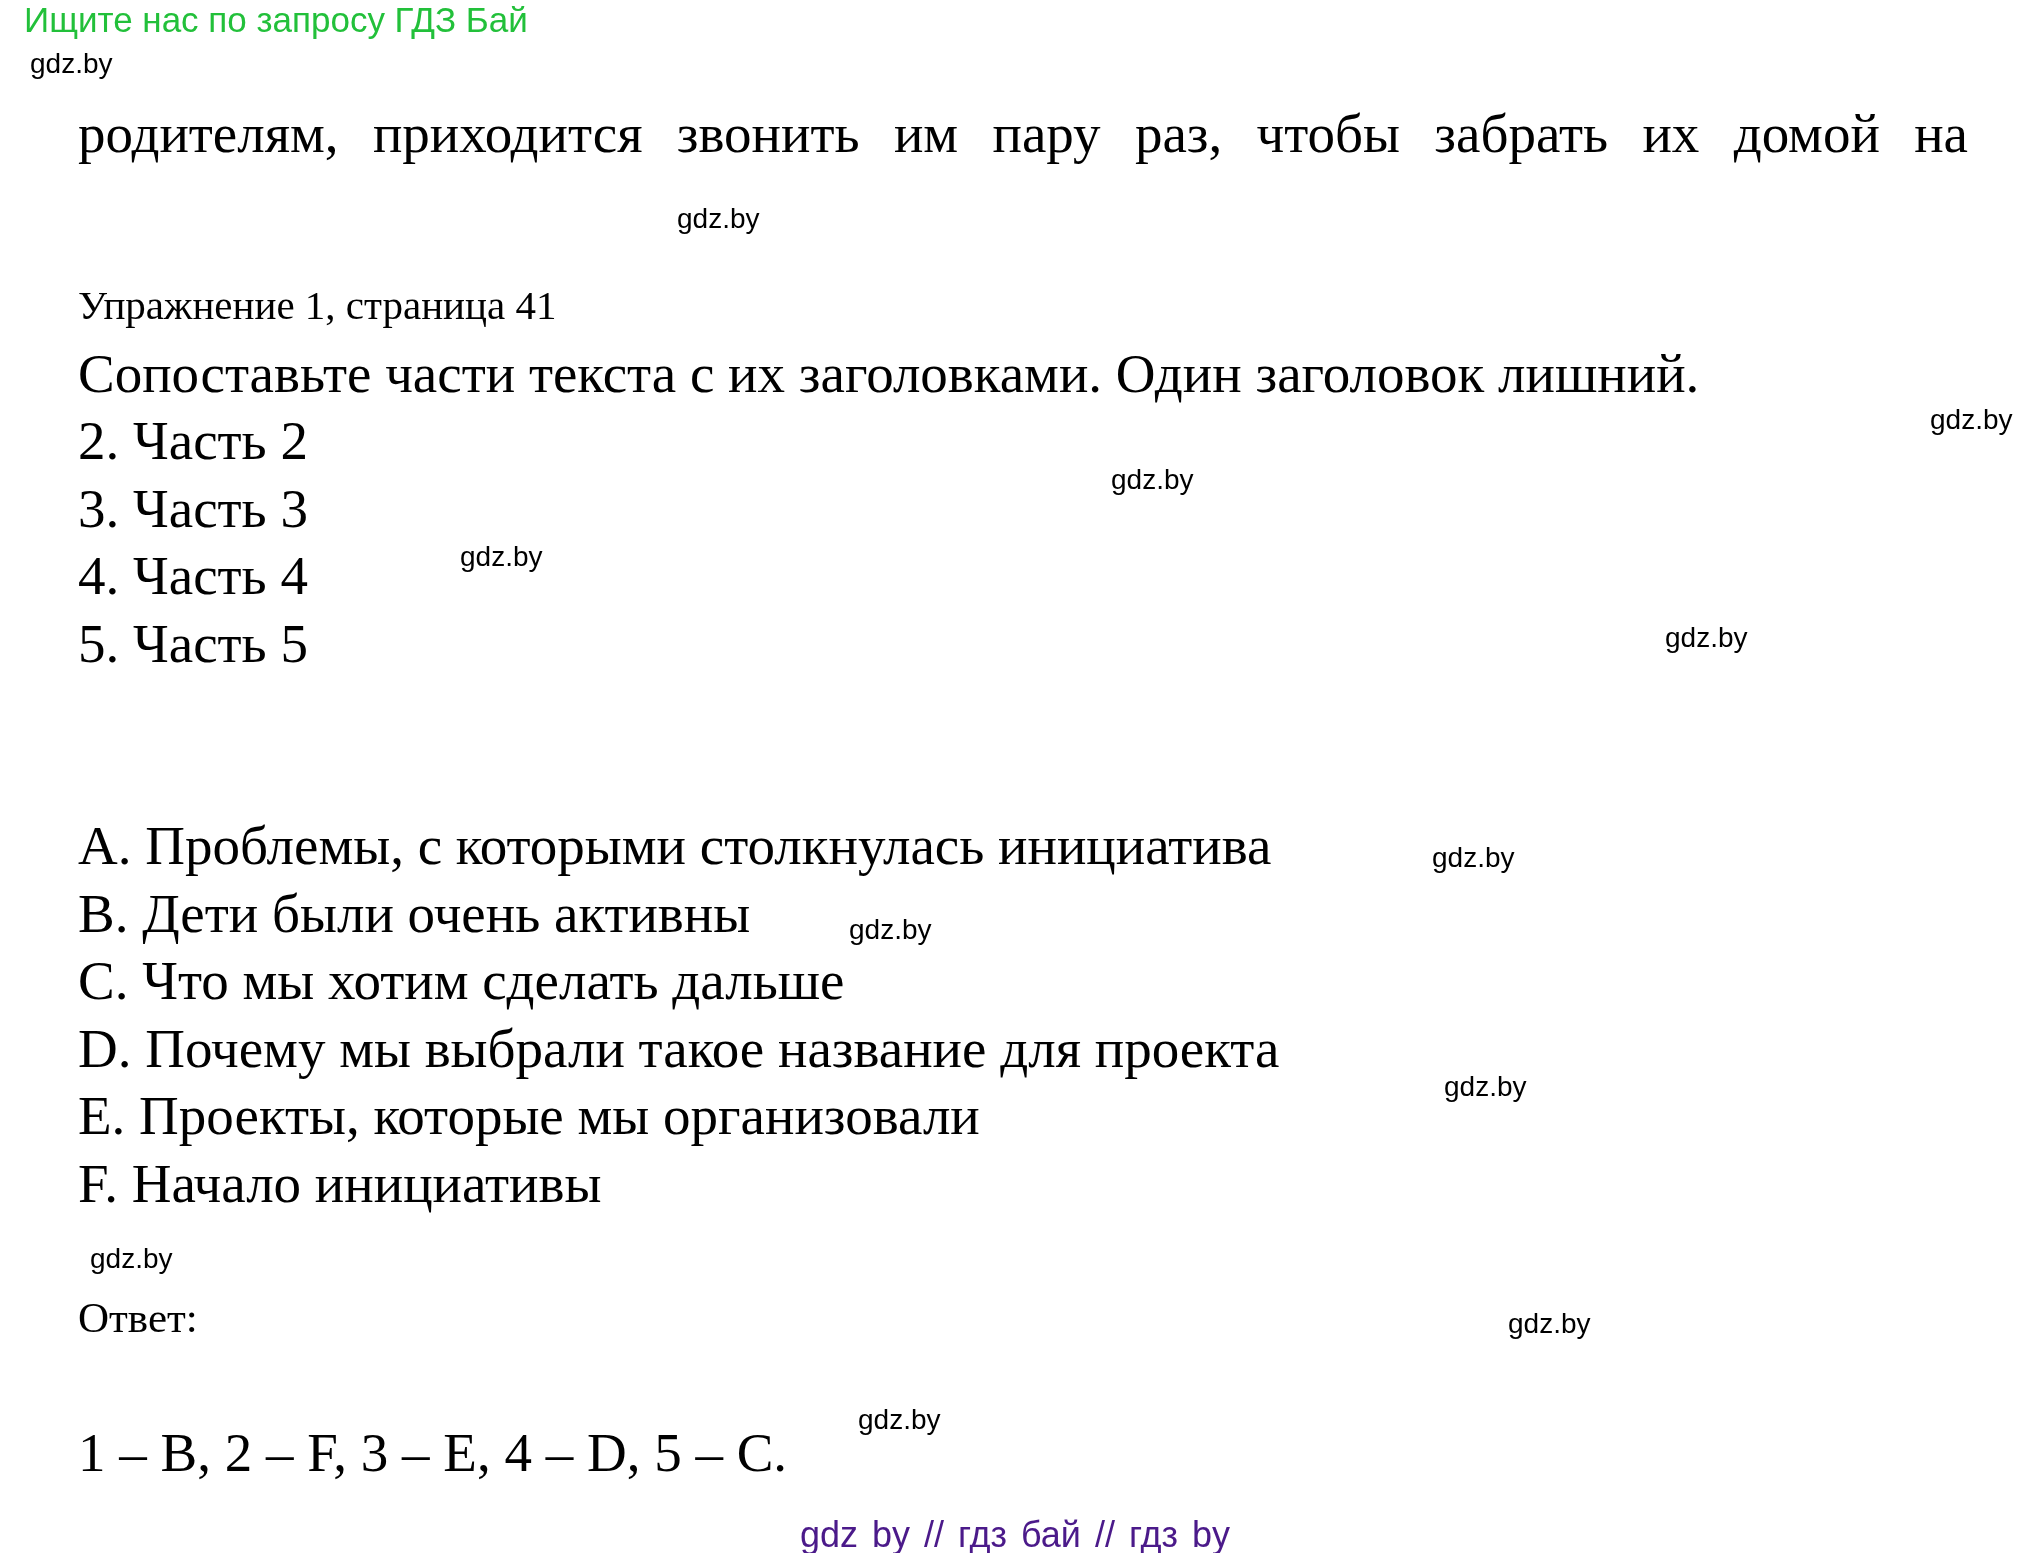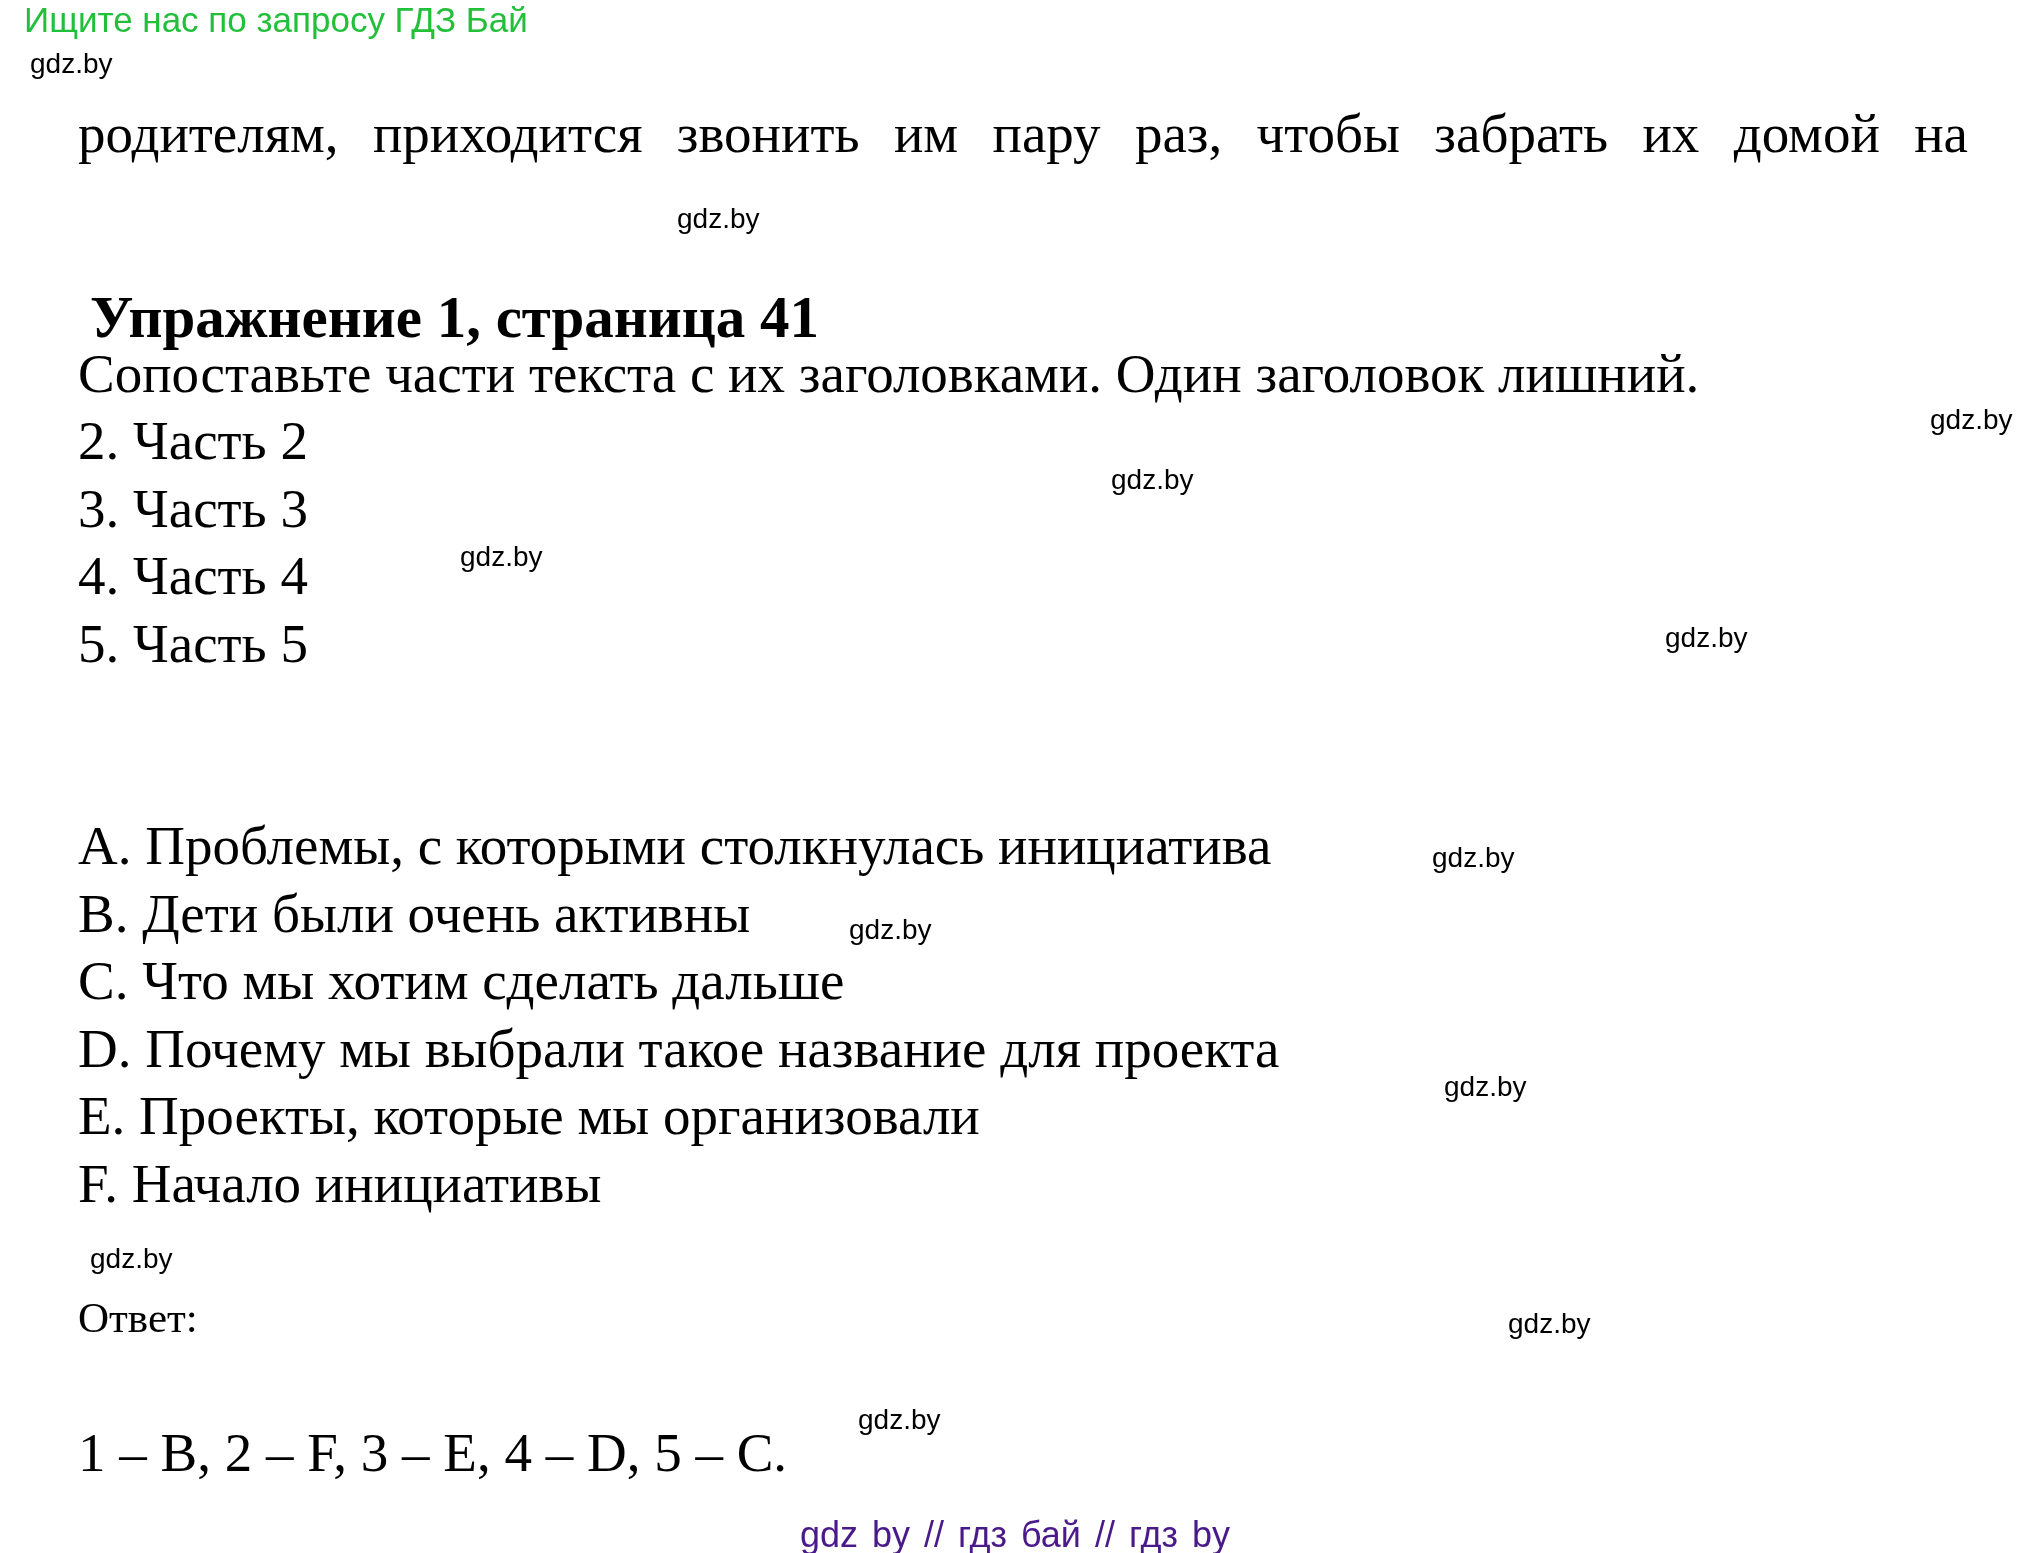--- a/index.html
+++ b/index.html
@@ -64,24 +64,24 @@
       text-align-last: justify;
       margin-top: 24px;
     }
     .para .l2 {
       display: block;
     }
     .heading {
       position: absolute;
       left: 78px;
       top: 272px;
-      font-size: 59px;
-      font-weight: bold;
+      font-size: 41px;
+      font-weight: normal;
       line-height: 67px;
-      margin: 12px;
+      margin: 0;
       white-space: nowrap;
     }
     .instruction {
       position: absolute;
       left: 78px;
       top: 340px;
       font-size: 55px;
       line-height: 67px;
       margin: 0;
       white-space: nowrap;

